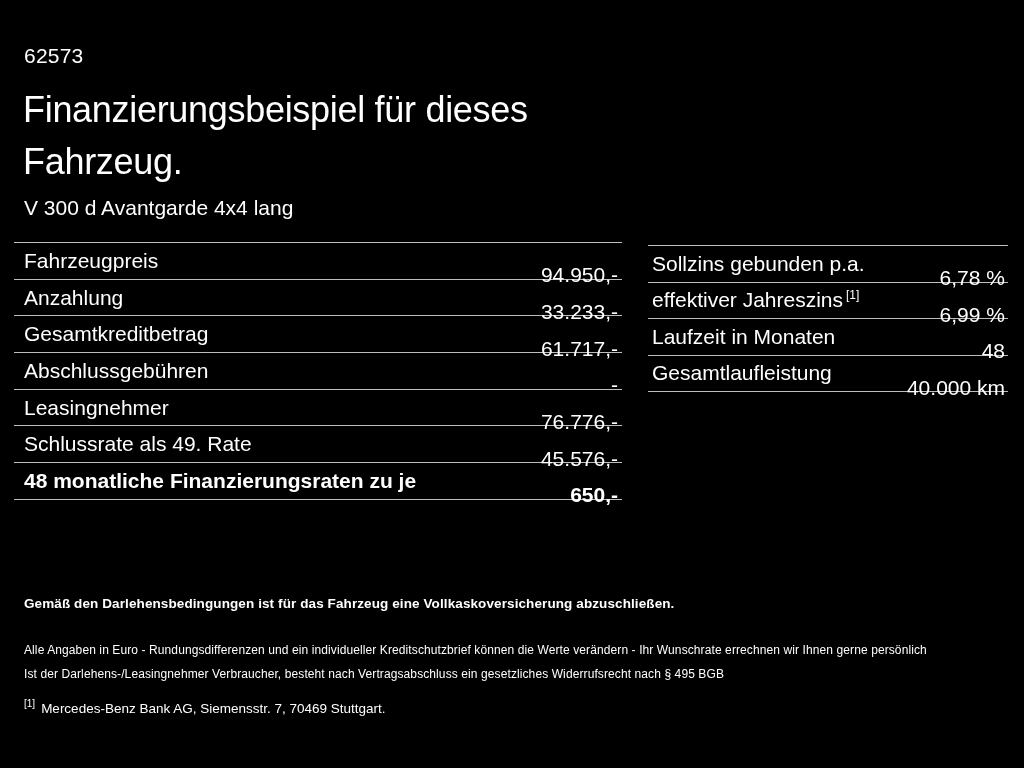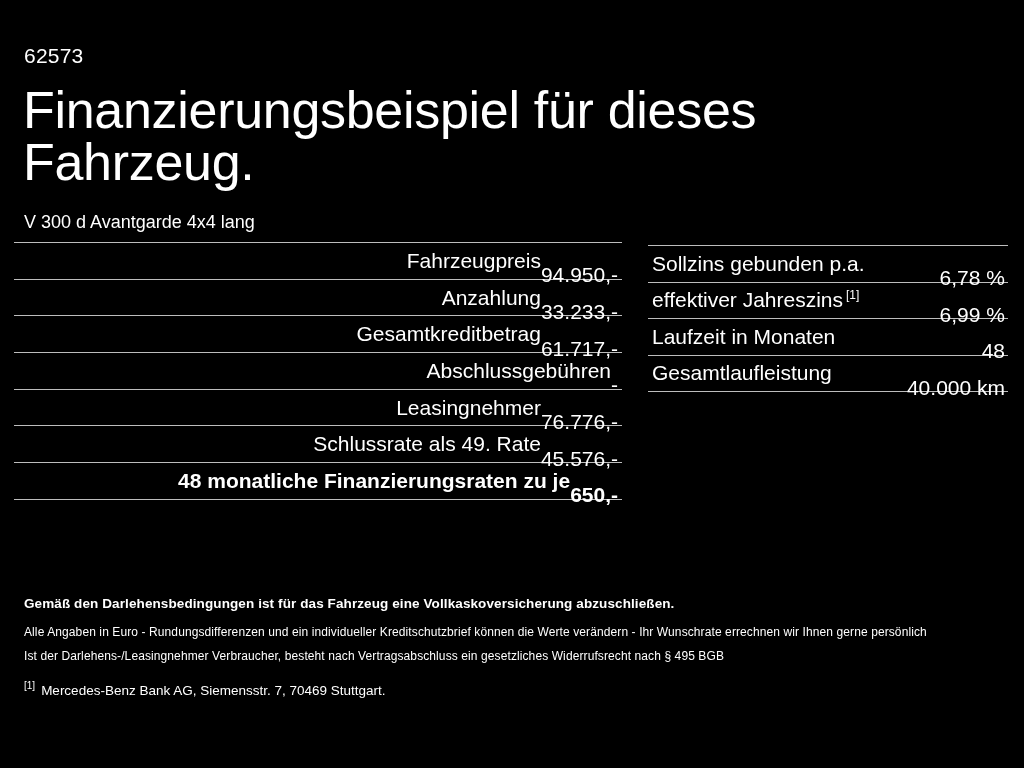--- a/index.html
+++ b/index.html
@@ -16,47 +16,47 @@
     --divider: #bdbdbd;
   }
   .stage { position: relative; width: 1024px; height: 768px; background: var(--bg); }
 
   .doc-number {
     position: absolute; left: 24px; top: 44px;
     font-size: 21px; letter-spacing: 0.2px;
   }
   .page-title {
     position: absolute; left: 23px; top: 84px;
-    font-size: 52px; font-weight: 400; line-height: 52px;
+    font-size: 36px; font-weight: 400; line-height: 52px;
     letter-spacing: -0.3px;
   }
   .vehicle-name {
-    position: absolute; left: 24px; top: 212px;
-    font-size: 18px;
+    position: absolute; left: 24px; top: 196px;
+    font-size: 21px;
   }
 
   .table { position: absolute; border-bottom: 1px solid var(--divider); }
   .finance-table  { left: 14px;  top: 242px; width: 608px; }
   .conditions-table { left: 648px; top: 245px; width: 360px; }
 
   .row {
     display: flex; justify-content: space-between; align-items: center;
     border-top: 1px solid var(--divider);
     font-size: 21px;
   }
-  .finance-table .row { height: 36.7px; padding-left: 10px; padding-right: 4px; justify-content: flex-end; }
+  .finance-table .row { height: 36.7px; padding-left: 10px; padding-right: 4px; }
   .conditions-table .row { height: 36.5px; padding-left: 4px; padding-right: 3px; }
   .row .value { text-align: right; white-space: nowrap; margin-top: 29px; }
   .row.bold-row { font-weight: 700; }
   .sup-ref { font-size: 12px; vertical-align: super; margin-left: 3px; letter-spacing: 0; }
 
   .fine-print { position: absolute; left: 24px; top: 596px; width: 980px; }
   .fp-bold {
     font-size: 13.5px; font-weight: 700; letter-spacing: 0.1px;
-    margin-bottom: 14px;
+    margin-bottom: 32px;
   }
   .fp-line { font-size: 12px; font-weight: 400; margin-bottom: 10px; letter-spacing: 0.1px; }
   .fp-footnote { font-size: 13.5px; font-weight: 400; margin-top: 17px; }
   .fp-footnote .marker { font-size: 10px; vertical-align: super; margin-right: 6px; }
 </style>
 </head>
 <body>
 
 <div class="stage">
 

